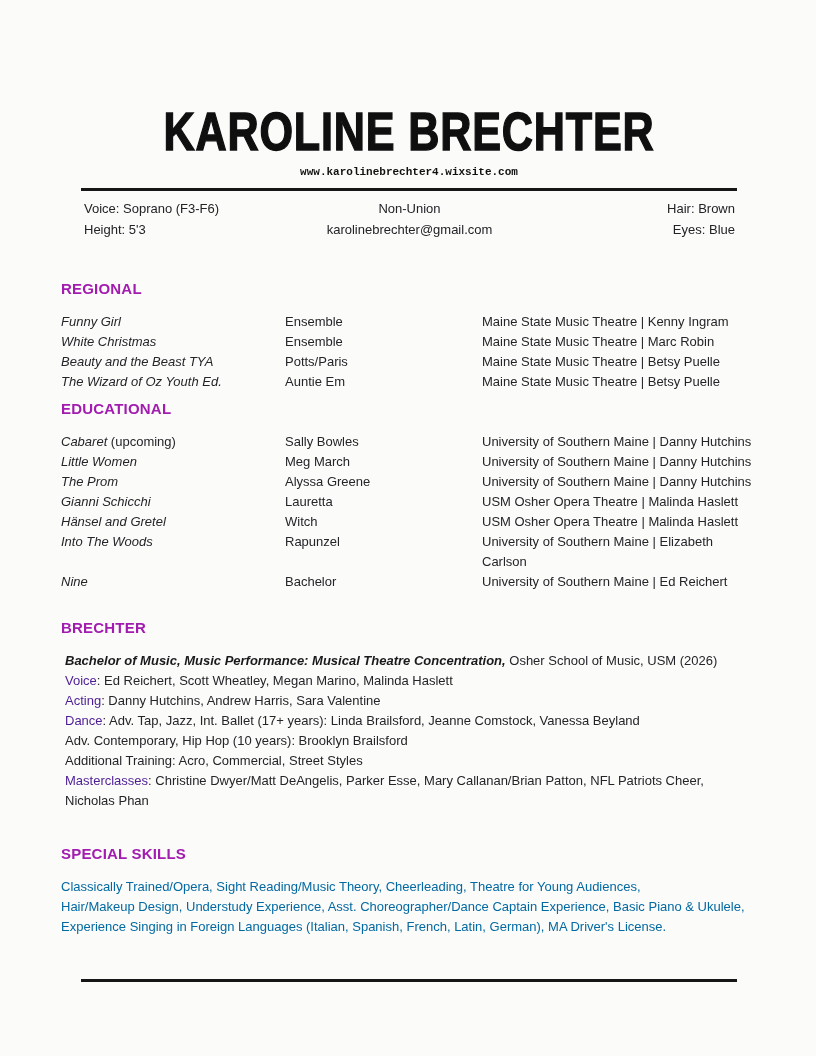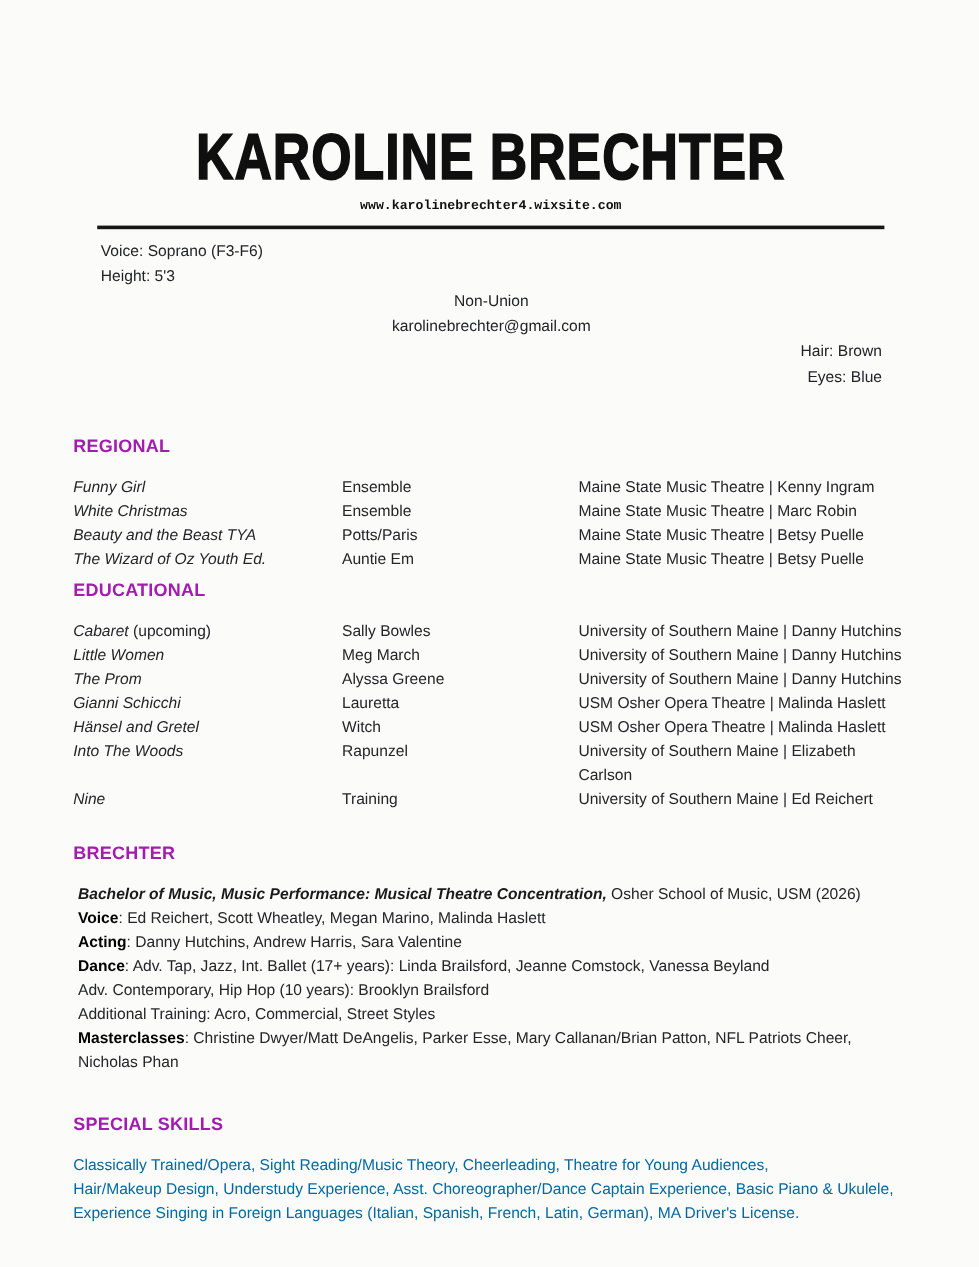--- a/index.html
+++ b/index.html
@@ -49,21 +49,21 @@
   .rule {
     height: 3px;
     background: #161616;
     width: 656px;
     margin: 10px auto 0 auto;
   }
   .rule.bottom { margin-top: 42px; }
   
   .contact {
     display: grid;
-    grid-template-columns: 1fr;
+    grid-template-columns: 1fr 1fr 1fr;
     font-size: 13px;
     line-height: 21px;
     padding: 7px 22px 0 23px;
     color: #222326;
   }
   .contact .col-center { text-align: center; }
   .contact .col-right  { text-align: right; }
   
   .section-heading {
     margin: 0;
@@ -81,21 +81,21 @@
     display: grid;
     grid-template-columns: 224px 197px 1fr;
     font-size: 13px;
     line-height: 20px;
     color: #242528;
   }
   .credit-title-text { font-style: italic; }
   
   .training-block { margin-top: 15px; padding-left: 4px; font-size: 13px; line-height: 20px; color: #242528; }
   .degree-title { font-weight: bold; font-style: italic; color: #1a1a1c; }
-  .t-label { font-weight: bold; color: #000000; }
+  .t-label { font-weight: normal; color: #4c1d95; }
   
   .skills { margin-top: 15px; font-size: 13px; line-height: 20px; color: #0369a1; }
 </style>
 </head>
 <body>
 
 <div class="page">
 
   <div class="header">
     <h1 class="name">KAROLINE BRECHTER</h1>
@@ -216,21 +216,21 @@
           <div class="credit-role">
             <div>Rapunzel</div>
             <div></div>
           </div>
           <div class="credit-company">University of Southern Maine | Elizabeth Carlson</div>
         </div>
 
         <div class="credit-row">
           <div class="credit-title"><span class="credit-title-text">Nine</span><span></span></div>
           <div class="credit-role">
-            <div>Training</div>
+            <div>Bachelor</div>
             <div></div>
           </div>
           <div class="credit-company">University of Southern Maine | Ed Reichert</div>
         </div>
       </div>
   </div>
 
   <div>
     <h2 class="section-heading heading-training">BRECHTER</h2>
     <div class="training-block">

